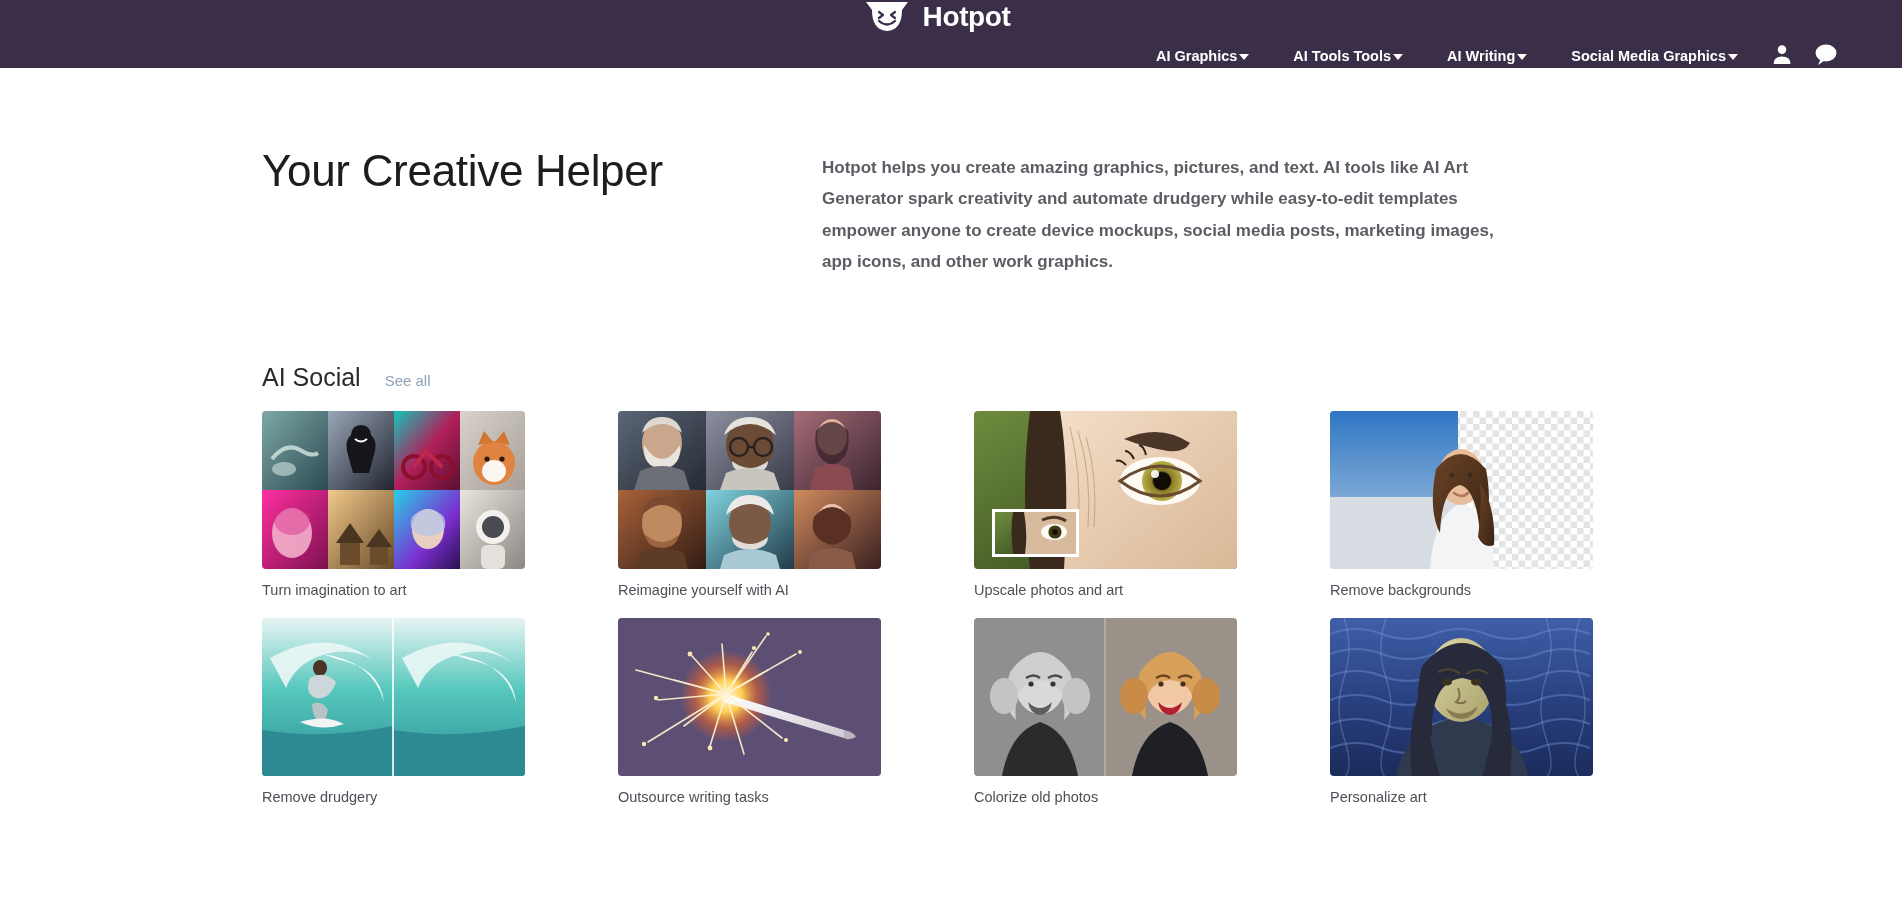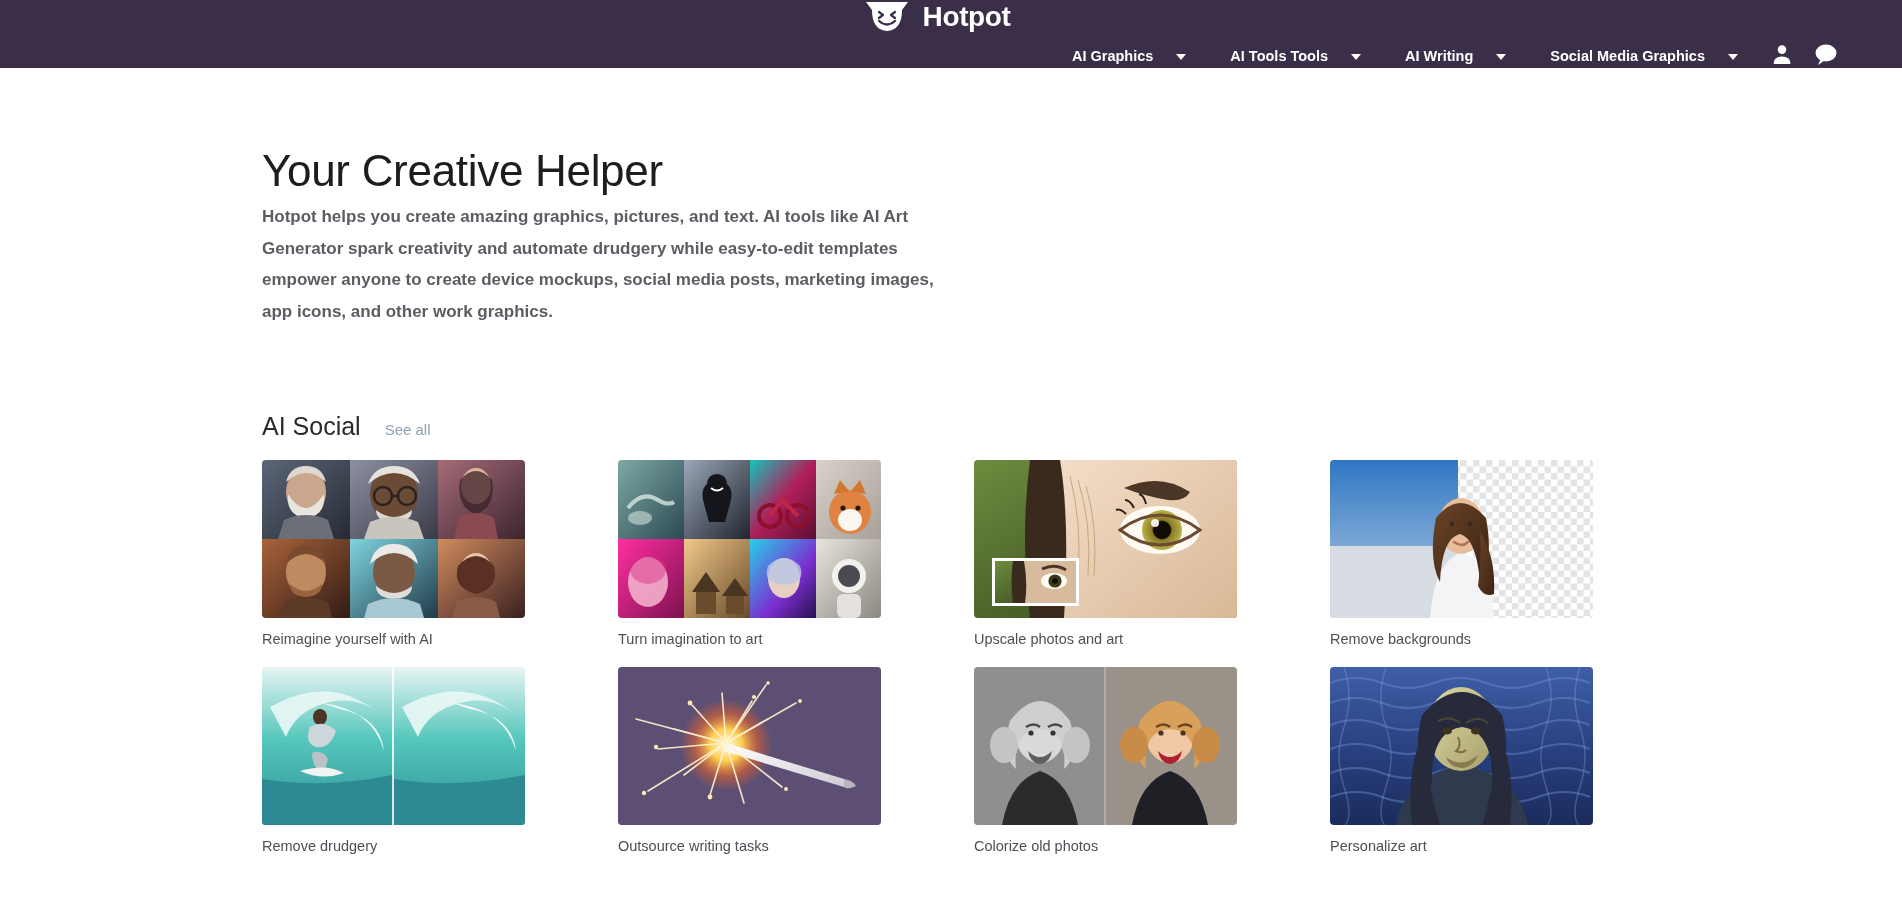--- a/index.html
+++ b/index.html
@@ -37,21 +37,21 @@
   }
   .nav-right {
     margin-left: auto;
     display: flex;
     align-items: center;
     gap: 0;
   }
   .nav-item {
     display: flex;
     align-items: center;
-    gap: 23px;
+    gap: 2px;
     color: #ffffff;
     font-size: 14.5px;
     font-weight: bold;
     padding: 0 22px;
     cursor: pointer;
     white-space: nowrap;
   }
   .chev {
     width: 0; height: 0;
     border-left: 5px solid transparent;
@@ -67,21 +67,20 @@
   }
 
   
   .page { padding: 0 0 0 0; background: #fff; }
   .wrap { width: 1400px; margin: 0 auto; padding-left: 11px; }
 
   .hero {
     display: flex;
     padding-top: 78px;
     align-items: flex-start;
-    flex-direction: column;
   }
   .hero-title {
     font-size: 44px;
     font-weight: normal;
     color: #1d1d1d;
     line-height: 1.12;
     margin: 0;
     width: 560px;
     letter-spacing: -0.3px;
   }
@@ -208,91 +207,20 @@
       <h2 class="section-title">AI Social</h2>
       <a class="see-all">See all</a>
     </div>
 
     <div class="grid">
 
       <div class="card">
         <div class="thumb">
           <svg viewBox="0 0 263 158" preserveAspectRatio="none">
             <defs>
-              <linearGradient id="p1" x1="0" y1="0" x2="1" y2="1">
-                <stop offset="0" stop-color="#5b6676"></stop>
-                  <stop offset="1" stop-color="#262b35"></stop>
-                </linearGradient>
-              <linearGradient id="p2" x1="0" y1="0" x2="1" y2="1">
-                <stop offset="0" stop-color="#8c90a0"></stop>
-                  <stop offset="1" stop-color="#3a3a48"></stop>
-                </linearGradient>
-              <linearGradient id="p3" x1="0" y1="0" x2="1" y2="1">
-                <stop offset="0" stop-color="#a56b78"></stop>
-                  <stop offset="1" stop-color="#3c2530"></stop>
-                </linearGradient>
-              <linearGradient id="p4" x1="0" y1="0" x2="1" y2="1">
-                <stop offset="0" stop-color="#a8623a"></stop>
-                  <stop offset="1" stop-color="#331c14"></stop>
-                </linearGradient>
-              <linearGradient id="p5" x1="0" y1="0" x2="1" y2="1">
-                <stop offset="0" stop-color="#7fd4e0"></stop>
-                  <stop offset="1" stop-color="#213a48"></stop>
-                </linearGradient>
-              <linearGradient id="p6" x1="0" y1="0" x2="1" y2="1">
-                <stop offset="0" stop-color="#d08b5e"></stop>
-                  <stop offset="1" stop-color="#3a2020"></stop>
-                </linearGradient>
-            </defs>
-            <rect x="0" y="0" width="88" height="79" fill="url(#p1)"></rect>
-            <rect x="88" y="0" width="88" height="79" fill="url(#p2)"></rect>
-            <rect x="176" y="0" width="87" height="79" fill="url(#p3)"></rect>
-            <rect x="0" y="79" width="88" height="79" fill="url(#p4)"></rect>
-            <rect x="88" y="79" width="88" height="79" fill="url(#p5)"></rect>
-            <rect x="176" y="79" width="87" height="79" fill="url(#p6)"></rect>
-
-            <ellipse cx="44" cy="32" rx="20" ry="24" fill="#c9a68c"></ellipse>
-            <path d="M26 34 q18 28 36 0 q2 22-18 24 q-20-2-18-24Z" fill="#e8e4de"></path>
-            <path d="M24 22 q20-18 40 0 q-4-16-20-16 q-16 0-20 16Z" fill="#ddd8d2"></path>
-            <path d="M22 60 q22-10 44 0 l6 19 h-56Z" fill="#6d6f78"></path>
-
-            <ellipse cx="132" cy="34" rx="24" ry="27" fill="#6b4a36"></ellipse>
-            <path d="M106 24 q26-22 52 0 q-6-18-26-18 q-20 0-26 18Z" fill="#e6e3de"></path>
-            <circle cx="121" cy="36" r="9" fill="none" stroke="#2a2220" stroke-width="2.4"></circle>
-            <circle cx="145" cy="36" r="9" fill="none" stroke="#2a2220" stroke-width="2.4"></circle>
-            <path d="M130 36 h6" stroke="#2a2220" stroke-width="2.4"></path>
-            <path d="M114 50 q18 14 36 0 q0 12-18 13 q-18-1-18-13Z" fill="#dcd8d2"></path>
-            <path d="M108 62 q24-10 48 0 l6 17 h-60Z" fill="#c8c4be"></path>
-
-            <ellipse cx="214" cy="26" rx="15" ry="18" fill="#e0b49a"></ellipse>
-            <path d="M198 20 q16-18 32 0 q4 28-16 34 q-20-6-16-34Z" fill="#3a2128" opacity="0.75"></path>
-            <path d="M196 58 q18-10 36 0 l4 21 h-44Z" fill="#8a4a52"></path>
-
-            <ellipse cx="44" cy="112" rx="20" ry="24" fill="#c08a60"></ellipse>
-            <path d="M24 104 q20-20 40 0 q-2-18-20-18 q-18 0-20 18Z" fill="#7a4a30"></path>
-            <path d="M28 124 q16 14 32 0 q0 12-16 13 q-16-1-16-13Z" fill="#9a6440"></path>
-            <path d="M22 142 q22-10 44 0 l4 16 h-52Z" fill="#5c3a26"></path>
-
-            <ellipse cx="132" cy="112" rx="21" ry="24" fill="#7a5a44"></ellipse>
-            <path d="M108 104 q24-22 48 0 q-4-20-24-20 q-20 0-24 20Z" fill="#eceae6"></path>
-            <path d="M114 126 q18 14 36 0 q0 12-18 13 q-18-1-18-13Z" fill="#e0ddd8"></path>
-            <path d="M106 144 q26-12 52 0 l4 14 h-60Z" fill="#a8c8d4"></path>
-
-            <ellipse cx="214" cy="112" rx="16" ry="19" fill="#eac4a8"></ellipse>
-            <path d="M196 106 q18-20 36 0 q6 22-18 28 q-24-6-18-28Z" fill="#5a3024"></path>
-            <path d="M194 142 q20-10 40 0 l4 16 h-48Z" fill="#8a5a48"></path>
-          </svg>
-        </div>
-        <div class="caption">Reimagine yourself with AI</div>
-      </div>
-
-      <div class="card">
-        <div class="thumb">
-          <svg viewBox="0 0 263 158" preserveAspectRatio="none">
-            <defs>
               <linearGradient id="a1" x1="0" y1="0" x2="1" y2="1">
                 <stop offset="0" stop-color="#7ea8a5"></stop>
                   <stop offset="1" stop-color="#2b4a52"></stop>
                 </linearGradient>
               <linearGradient id="a2" x1="0" y1="0" x2="1" y2="1">
                 <stop offset="0" stop-color="#9aa6b8"></stop>
                   <stop offset="1" stop-color="#20242e"></stop>
                 </linearGradient>
               <linearGradient id="a3" x1="0" y1="0" x2="1" y2="1">
                 <stop offset="0" stop-color="#14c4b8"></stop>
@@ -357,20 +285,91 @@
 
             <ellipse cx="166" cy="118" rx="16" ry="20" fill="#e9cfc2"></ellipse>
             <path d="M150 106 q16-16 32 0 q4 12-4 16 q-12 6-24 0 q-8-4-4-16Z" fill="#b9c6e6" opacity="0.8"></path>
 
             <circle cx="231" cy="116" r="17" fill="#f3f1ee"></circle>
             <circle cx="231" cy="116" r="11" fill="#4a4a52"></circle>
             <rect x="219" y="134" width="24" height="24" rx="6" fill="#e4e1dc"></rect>
           </svg>
         </div>
         <div class="caption">Turn imagination to art</div>
+      </div>
+
+      <div class="card">
+        <div class="thumb">
+          <svg viewBox="0 0 263 158" preserveAspectRatio="none">
+            <defs>
+              <linearGradient id="p1" x1="0" y1="0" x2="1" y2="1">
+                <stop offset="0" stop-color="#5b6676"></stop>
+                  <stop offset="1" stop-color="#262b35"></stop>
+                </linearGradient>
+              <linearGradient id="p2" x1="0" y1="0" x2="1" y2="1">
+                <stop offset="0" stop-color="#8c90a0"></stop>
+                  <stop offset="1" stop-color="#3a3a48"></stop>
+                </linearGradient>
+              <linearGradient id="p3" x1="0" y1="0" x2="1" y2="1">
+                <stop offset="0" stop-color="#a56b78"></stop>
+                  <stop offset="1" stop-color="#3c2530"></stop>
+                </linearGradient>
+              <linearGradient id="p4" x1="0" y1="0" x2="1" y2="1">
+                <stop offset="0" stop-color="#a8623a"></stop>
+                  <stop offset="1" stop-color="#331c14"></stop>
+                </linearGradient>
+              <linearGradient id="p5" x1="0" y1="0" x2="1" y2="1">
+                <stop offset="0" stop-color="#7fd4e0"></stop>
+                  <stop offset="1" stop-color="#213a48"></stop>
+                </linearGradient>
+              <linearGradient id="p6" x1="0" y1="0" x2="1" y2="1">
+                <stop offset="0" stop-color="#d08b5e"></stop>
+                  <stop offset="1" stop-color="#3a2020"></stop>
+                </linearGradient>
+            </defs>
+            <rect x="0" y="0" width="88" height="79" fill="url(#p1)"></rect>
+            <rect x="88" y="0" width="88" height="79" fill="url(#p2)"></rect>
+            <rect x="176" y="0" width="87" height="79" fill="url(#p3)"></rect>
+            <rect x="0" y="79" width="88" height="79" fill="url(#p4)"></rect>
+            <rect x="88" y="79" width="88" height="79" fill="url(#p5)"></rect>
+            <rect x="176" y="79" width="87" height="79" fill="url(#p6)"></rect>
+
+            <ellipse cx="44" cy="32" rx="20" ry="24" fill="#c9a68c"></ellipse>
+            <path d="M26 34 q18 28 36 0 q2 22-18 24 q-20-2-18-24Z" fill="#e8e4de"></path>
+            <path d="M24 22 q20-18 40 0 q-4-16-20-16 q-16 0-20 16Z" fill="#ddd8d2"></path>
+            <path d="M22 60 q22-10 44 0 l6 19 h-56Z" fill="#6d6f78"></path>
+
+            <ellipse cx="132" cy="34" rx="24" ry="27" fill="#6b4a36"></ellipse>
+            <path d="M106 24 q26-22 52 0 q-6-18-26-18 q-20 0-26 18Z" fill="#e6e3de"></path>
+            <circle cx="121" cy="36" r="9" fill="none" stroke="#2a2220" stroke-width="2.4"></circle>
+            <circle cx="145" cy="36" r="9" fill="none" stroke="#2a2220" stroke-width="2.4"></circle>
+            <path d="M130 36 h6" stroke="#2a2220" stroke-width="2.4"></path>
+            <path d="M114 50 q18 14 36 0 q0 12-18 13 q-18-1-18-13Z" fill="#dcd8d2"></path>
+            <path d="M108 62 q24-10 48 0 l6 17 h-60Z" fill="#c8c4be"></path>
+
+            <ellipse cx="214" cy="26" rx="15" ry="18" fill="#e0b49a"></ellipse>
+            <path d="M198 20 q16-18 32 0 q4 28-16 34 q-20-6-16-34Z" fill="#3a2128" opacity="0.75"></path>
+            <path d="M196 58 q18-10 36 0 l4 21 h-44Z" fill="#8a4a52"></path>
+
+            <ellipse cx="44" cy="112" rx="20" ry="24" fill="#c08a60"></ellipse>
+            <path d="M24 104 q20-20 40 0 q-2-18-20-18 q-18 0-20 18Z" fill="#7a4a30"></path>
+            <path d="M28 124 q16 14 32 0 q0 12-16 13 q-16-1-16-13Z" fill="#9a6440"></path>
+            <path d="M22 142 q22-10 44 0 l4 16 h-52Z" fill="#5c3a26"></path>
+
+            <ellipse cx="132" cy="112" rx="21" ry="24" fill="#7a5a44"></ellipse>
+            <path d="M108 104 q24-22 48 0 q-4-20-24-20 q-20 0-24 20Z" fill="#eceae6"></path>
+            <path d="M114 126 q18 14 36 0 q0 12-18 13 q-18-1-18-13Z" fill="#e0ddd8"></path>
+            <path d="M106 144 q26-12 52 0 l4 14 h-60Z" fill="#a8c8d4"></path>
+
+            <ellipse cx="214" cy="112" rx="16" ry="19" fill="#eac4a8"></ellipse>
+            <path d="M196 106 q18-20 36 0 q6 22-18 28 q-24-6-18-28Z" fill="#5a3024"></path>
+            <path d="M194 142 q20-10 40 0 l4 16 h-48Z" fill="#8a5a48"></path>
+          </svg>
+        </div>
+        <div class="caption">Reimagine yourself with AI</div>
       </div>
 
       <div class="card">
         <div class="thumb">
           <svg viewBox="0 0 263 158" preserveAspectRatio="none">
             <defs>
               <linearGradient id="gbg" x1="0" y1="0" x2="1" y2="1">
                 <stop offset="0" stop-color="#6e8c3e"></stop>
                   <stop offset="1" stop-color="#2d3f18"></stop>
                 </linearGradient>

